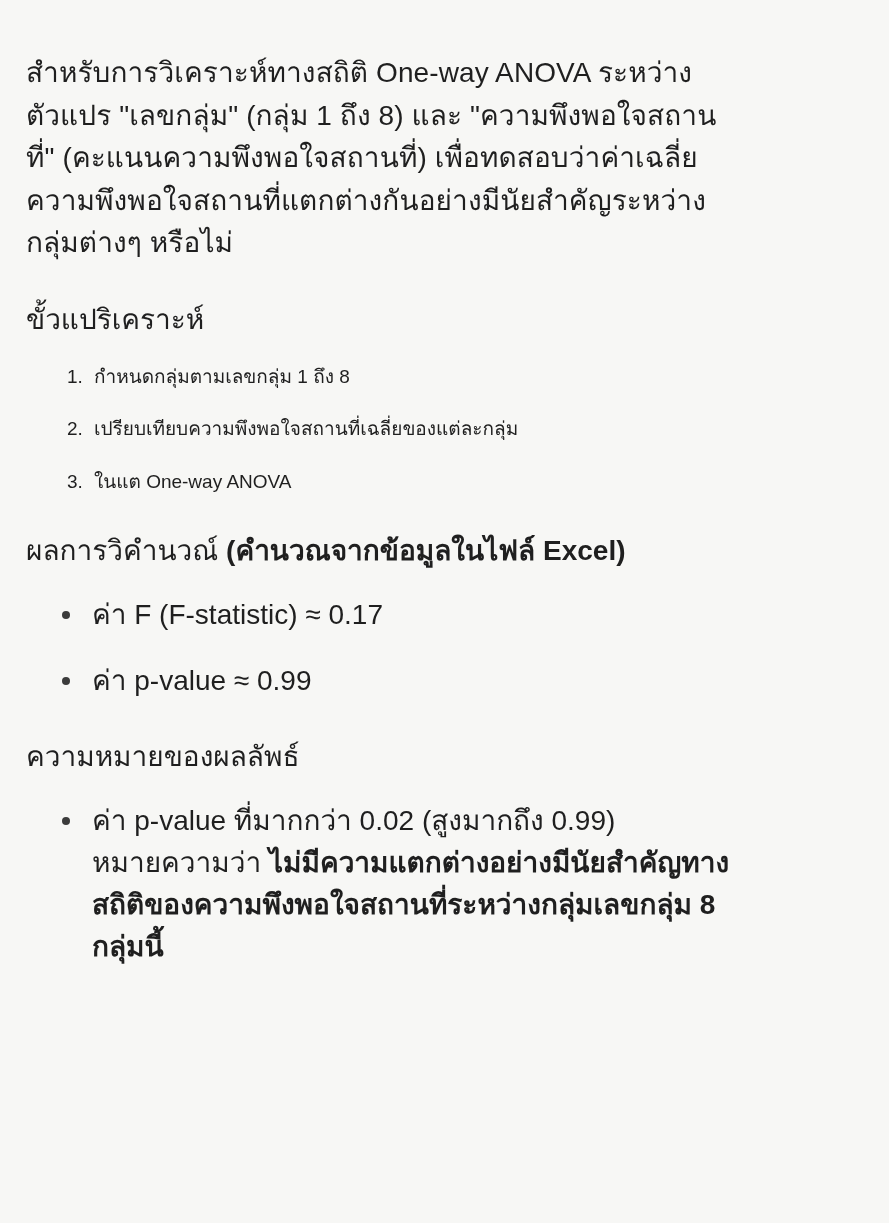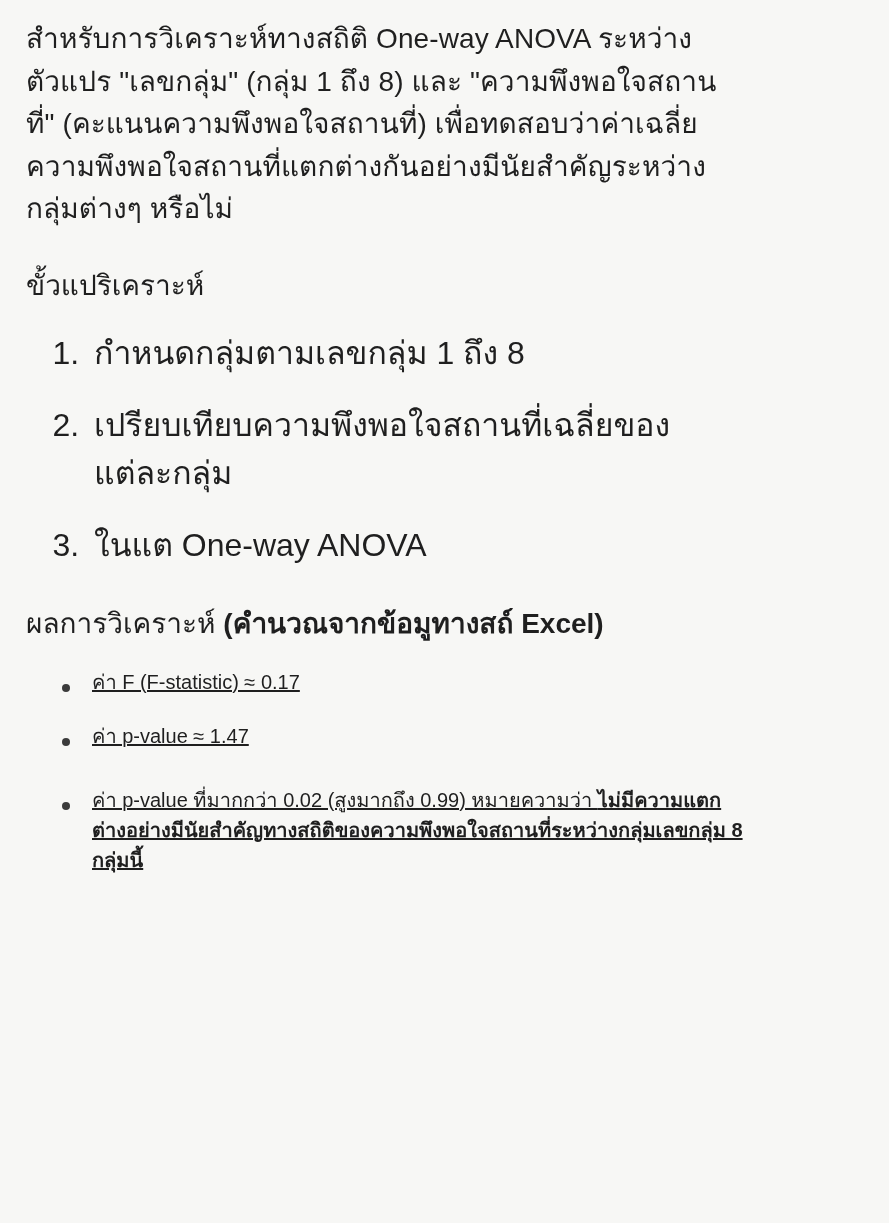--- a/index.html
+++ b/index.html
@@ -11,52 +11,52 @@
     height: 1223px;
     background: #f7f7f5;
     font-family: "Liberation Sans", "DejaVu Sans", sans-serif;
     color: #1f1f1f;
     overflow: hidden;
   }
   .page {
     box-sizing: border-box;
     width: 770px;
     padding: 18px 26px 0 26px;
+    margin-top: 34px;
   }
   .para {
     font-size: 28px;
     line-height: 1.52;
     margin: 0 0 34px 0;
     letter-spacing: 0.1px;
   }
   .section-head {
     font-size: 28px;
     line-height: 1.5;
     margin: 0 0 22px 0;
   }
   .section-head .bold {
     font-weight: bold;
   }
   ol.numbered {
     margin: 0 0 34px 0;
     padding-left: 62px;
-    font-size: 32px;
+    font-size: 19px;
     line-height: 1.5;
   }
   ol.numbered li {
     margin-bottom: 24px;
     padding-left: 6px;
   }
   ul.bullets {
     margin: 0 0 34px 0;
     padding-left: 60px;
-    font-size: 20px;
+    font-size: 28px;
     line-height: 1.5;
     list-style: none;
-    text-decoration: underline;
   }
   ul.bullets li {
     position: relative;
     margin-bottom: 24px;
     padding-left: 6px;
   }
   ul.bullets li::before {
     content: "";
     position: absolute;
     left: -24px;
@@ -79,28 +79,29 @@
 
   <p class="section-head">ขั้วแปริเคราะห์</p>
 
   <ol class="numbered">
     <li>กำหนดกลุ่มตามเลขกลุ่ม 1 ถึง 8</li>
     <li>เปรียบเทียบความพึงพอใจสถานที่เฉลี่ยของแต่ละกลุ่ม</li>
     <li>ในแต One-way ANOVA</li>
   </ol>
 
   <p class="section-head">
-    <span>ผลการวิเคราะห์ </span><span class="bold">(คำนวณจากข้อมูทางสถ์ Excel)</span>
+    <span>ผลการวิคำนวณ์ </span><span class="bold">(คำนวณจากข้อมูลในไฟล์ Excel)</span>
   </p>
 
   <ul class="bullets">
     <li>ค่า F (F-statistic) ≈ 0.17</li>
-    <li>ค่า p-value ≈ 1.47</li>
+    <li>ค่า p-value ≈ 0.99</li>
   </ul>
 
+  <p class="section-head">ความหมายของผลลัพธ์</p>
 
   <ul class="bullets">
     <li>
       <span>ค่า p-value ที่มากกว่า 0.02 (สูงมากถึง 0.99) หมายความว่า </span><span class="strong">ไม่มีความแตกต่างอย่างมีนัยสำคัญทางสถิติของความพึงพอใจสถานที่ระหว่างกลุ่มเลขกลุ่ม 8 กลุ่มนี้</span>
     </li>
   </ul>
 
 </div>
 
 </body></html>

